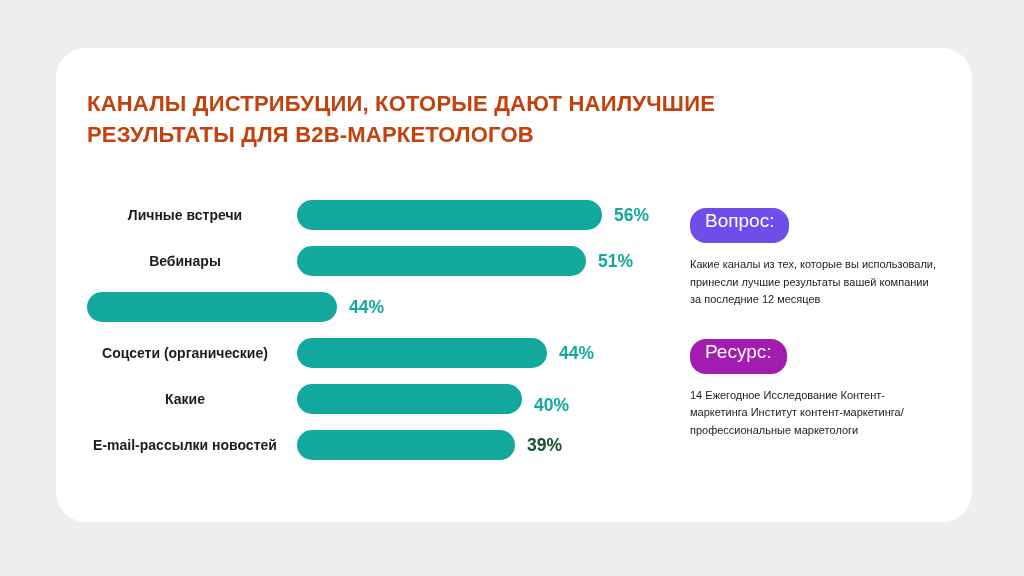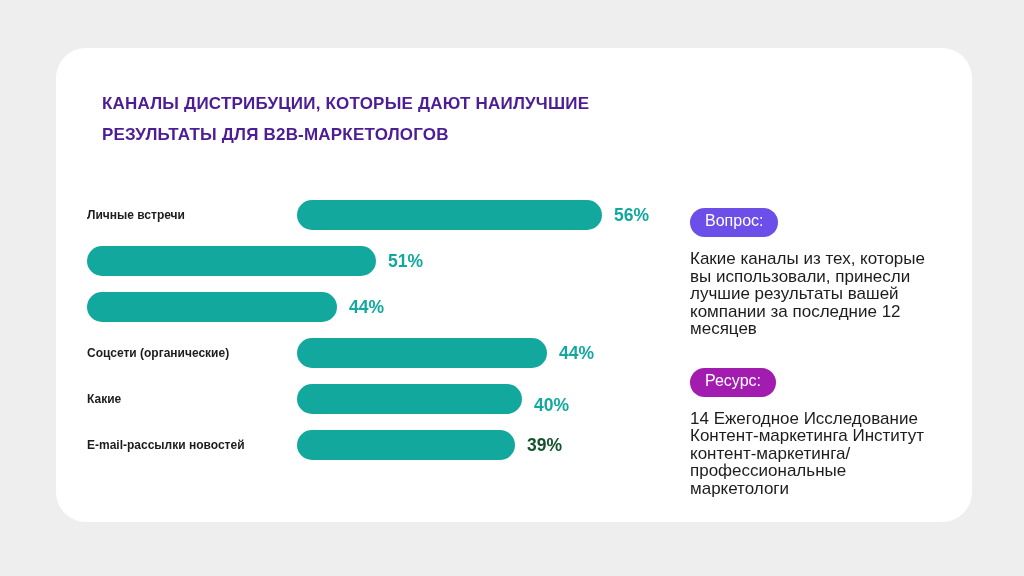--- a/index.html
+++ b/index.html
@@ -22,28 +22,28 @@
     position: absolute;
     left: 56px;
     top: 48px;
     width: 916px;
     height: 474px;
     background: #ffffff;
     border-radius: 30px;
   }
   .title {
     position: absolute;
-    left: 46px;
+    left: 31px;
     top: 40px;
     width: 720px;
-    font-size: 17px;
+    font-size: 22px;
     font-weight: bold;
     line-height: 31px;
     letter-spacing: 0.2px;
-    color: #4c1d95;
+    color: #c2410c;
     text-transform: uppercase;
   }
   .title-line { display: block; }
 
   
   .chart {
     position: absolute;
     left: 31px;
     top: 152px;
     width: 610px;
@@ -51,24 +51,24 @@
   .row {
     position: relative;
     height: 30px;
     margin-bottom: 16px;
     display: flex;
     align-items: center;
   }
   .row-label {
     width: 210px;
     flex: 0 0 210px;
-    text-align: left;
+    text-align: center;
     padding-right: 14px;
     box-sizing: border-box;
-    font-size: 12px;
+    font-size: 14px;
     font-weight: bold;
     line-height: 14px;
     color: #1d1d1f;
   }
   .row-label span { display: block; }
   .bar-area {
     position: relative;
     flex: 1 1 auto;
     height: 24px;
     display: flex;
@@ -90,31 +90,31 @@
   
   .side {
     position: absolute;
     left: 634px;
     top: 160px;
     width: 250px;
   }
   .panel { margin-bottom: 30px; }
   .badge {
     display: inline-block;
-    padding: 5px 15px 8px 15px;
+    padding: 5px 15px 14px 15px;
     border-radius: 16px;
-    font-size: 16px;
+    font-size: 19px;
     color: #ffffff;
     line-height: 16px;
   }
   .badge-question { background: #6c4fe8; }
   .badge-resource { background: #f08050; }
   .panel-body {
     margin-top: 13px;
-    font-size: 17px;
+    font-size: 11px;
     line-height: 17.5px;
     color: #1d1d1f;
   }
 </style>
 </head>
 <body>
 
 <div class="page">
   <div class="card">
 
@@ -129,20 +129,23 @@
         <div class="row-label">
           <span>Личные встречи</span>
         </div>
         <div class="bar-area">
           <div class="bar" style="width: 305px; background: rgb(19, 168, 158);"></div>
           <div class="bar-value" style="color: rgb(19, 168, 158);">56%</div>
         </div>
       </div>
 
       <div class="row">
+        <div class="row-label">
+          <span>Вебинары</span>
+        </div>
         <div class="bar-area">
           <div class="bar" style="width: 289px; background: rgb(19, 168, 158);"></div>
           <div class="bar-value" style="color: rgb(19, 168, 158); text-align: right;">51%</div>
         </div>
       </div>
 
       <div class="row">
         <div class="bar-area">
           <div class="bar" style="width: 250px; background: rgb(19, 168, 158);"></div>
           <div class="bar-value" style="color: rgb(19, 168, 158);">44%</div>

